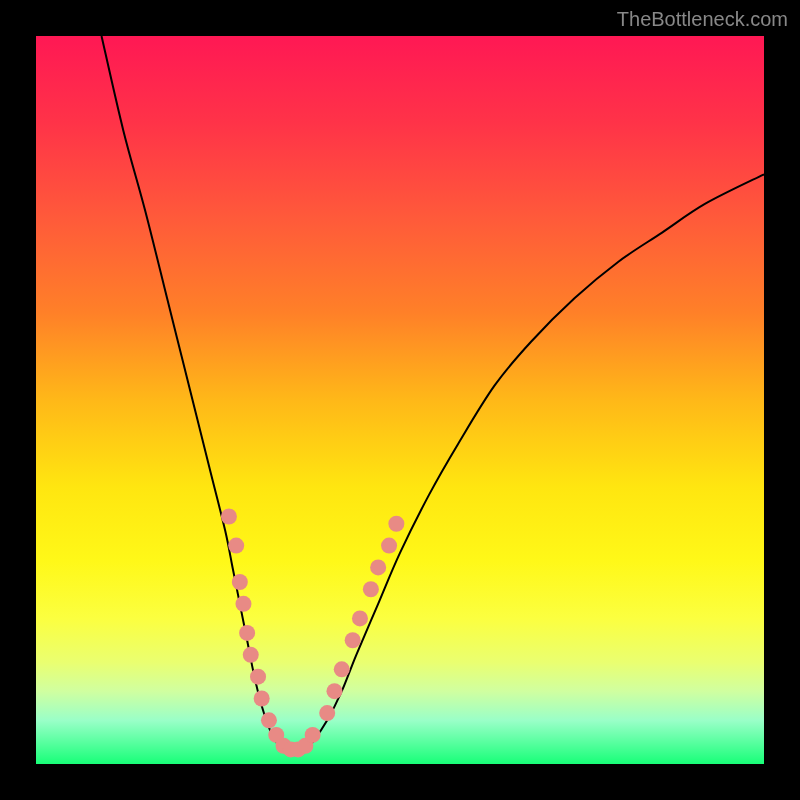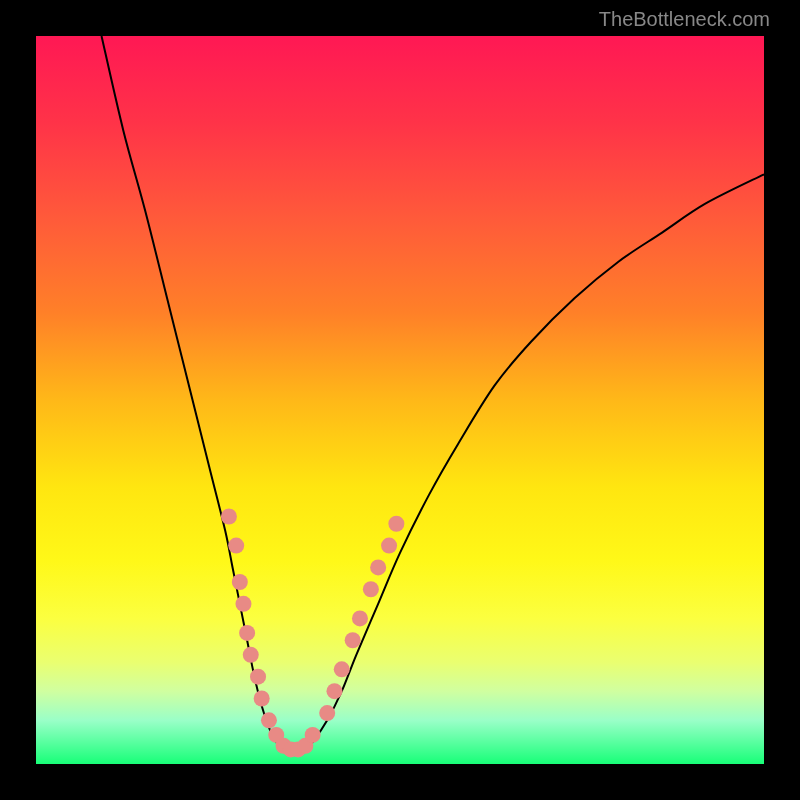--- a/index.html
+++ b/index.html
@@ -11,21 +11,21 @@
       width: 800px;
       height: 800px;
       background: #000;
       font-family: Arial, sans-serif;
       position: relative;
       overflow: hidden;
     }
     .watermark {
       position: absolute;
       top: 8px;
-      right: 30px;
+      right: 12px;
       color: #888;
       font-size: 20px;
       z-index: 10;
     }
     .chart-area {
       position: absolute;
       top: 36px;
       left: 36px;
       width: 728px;
       height: 728px;

